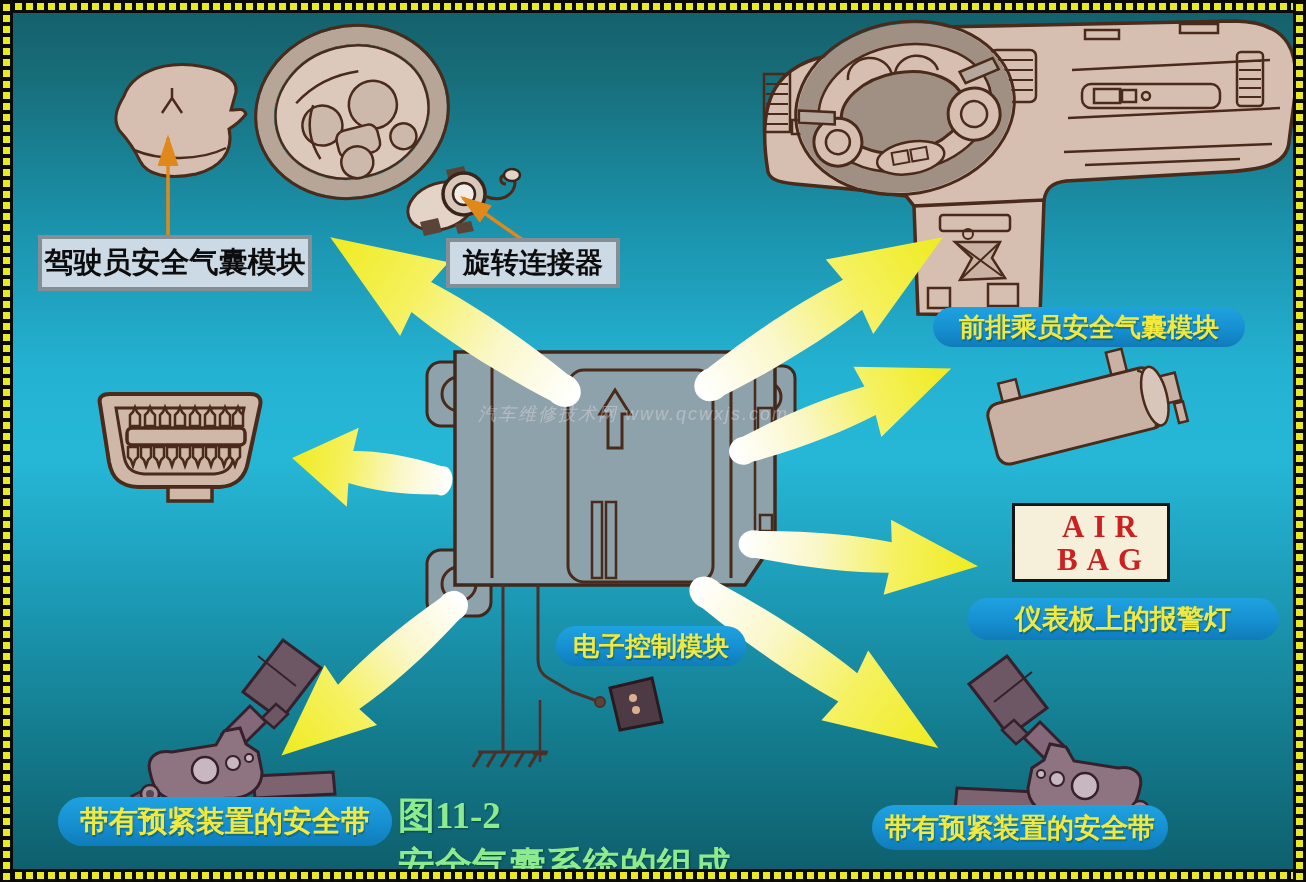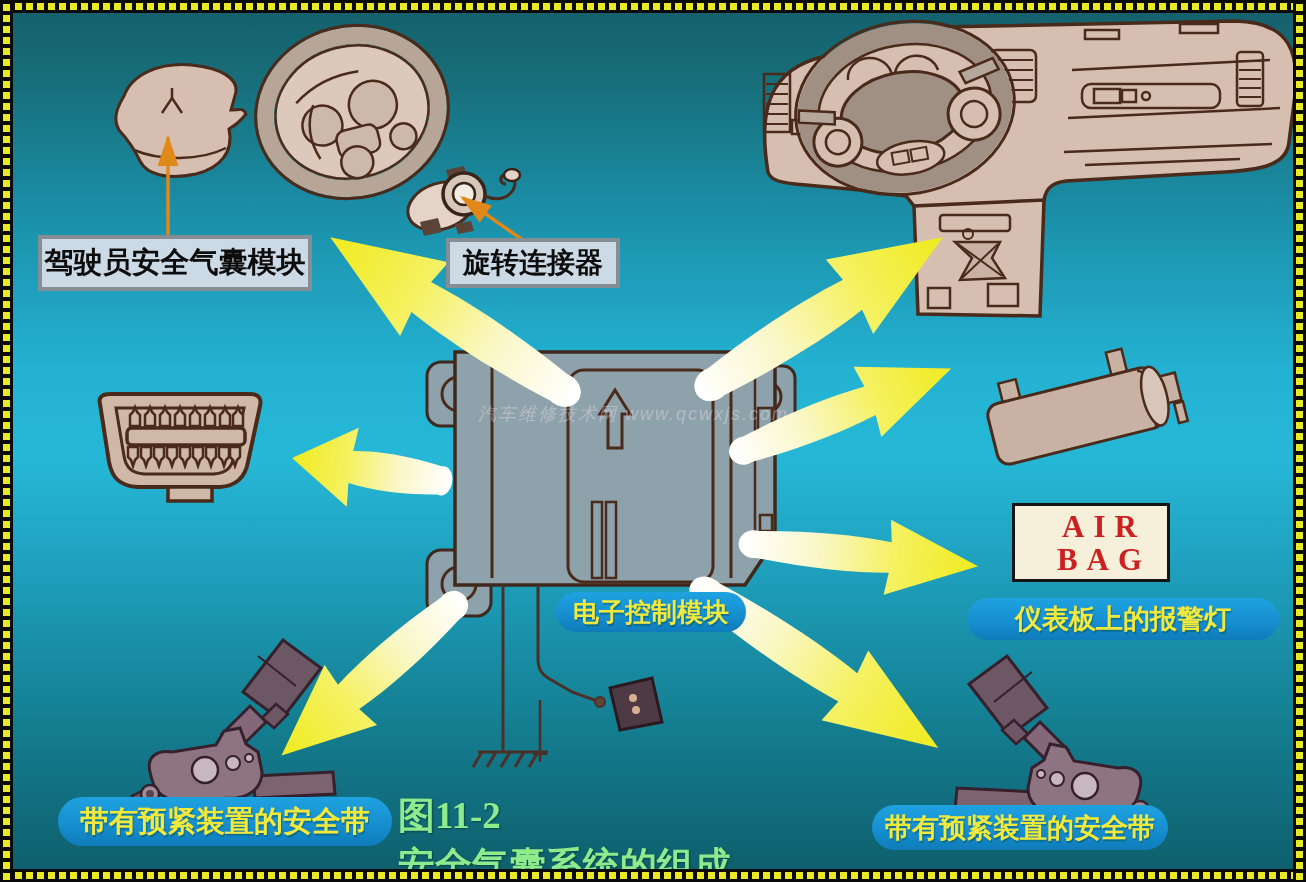--- a/index.html
+++ b/index.html
@@ -246,23 +246,24 @@
     <g stroke="#e0881a" stroke-width="3.5">
       <line x1="168" y1="246" x2="168" y2="138" marker-end="url(#oh)"></line>
       <line x1="527" y1="243" x2="463" y2="198" marker-end="url(#oh)"></line>
     </g>
   </svg>
 
   <div class="label-box" style="left:38px;top:235px;width:266px;height:48px;font-size:29px;">驾驶员安全气囊模块</div>
 
   <div class="label-box" style="left:446px;top:238px;width:166px;height:42px;font-size:28px;">旋转连接器</div>
 
-
-
-  <div class="pill" style="left:556px;top:592px;width:190px;height:40px;font-size:26px;">电子控制模块</div>
+  <div class="pill" style="left:933px;top:307px;width:312px;height:40px;font-size:26px;">前排乘员安全气囊模块</div>
+
+
+  <div class="pill" style="left:556px;top:626px;width:190px;height:40px;font-size:26px;">电子控制模块</div>
 
   <div class="lamp-box" style="left:1012px;top:503px;width:126px;height:73px;">
     <span>AIR</span>
     <span>BAG</span>
   </div>
 
   <div class="pill" style="left:967px;top:598px;width:312px;height:42px;font-size:27px;">仪表板上的报警灯</div>
 
   <div class="pill" style="left:58px;top:797px;width:334px;height:49px;font-size:29px;">带有预紧装置的安全带</div>
 

